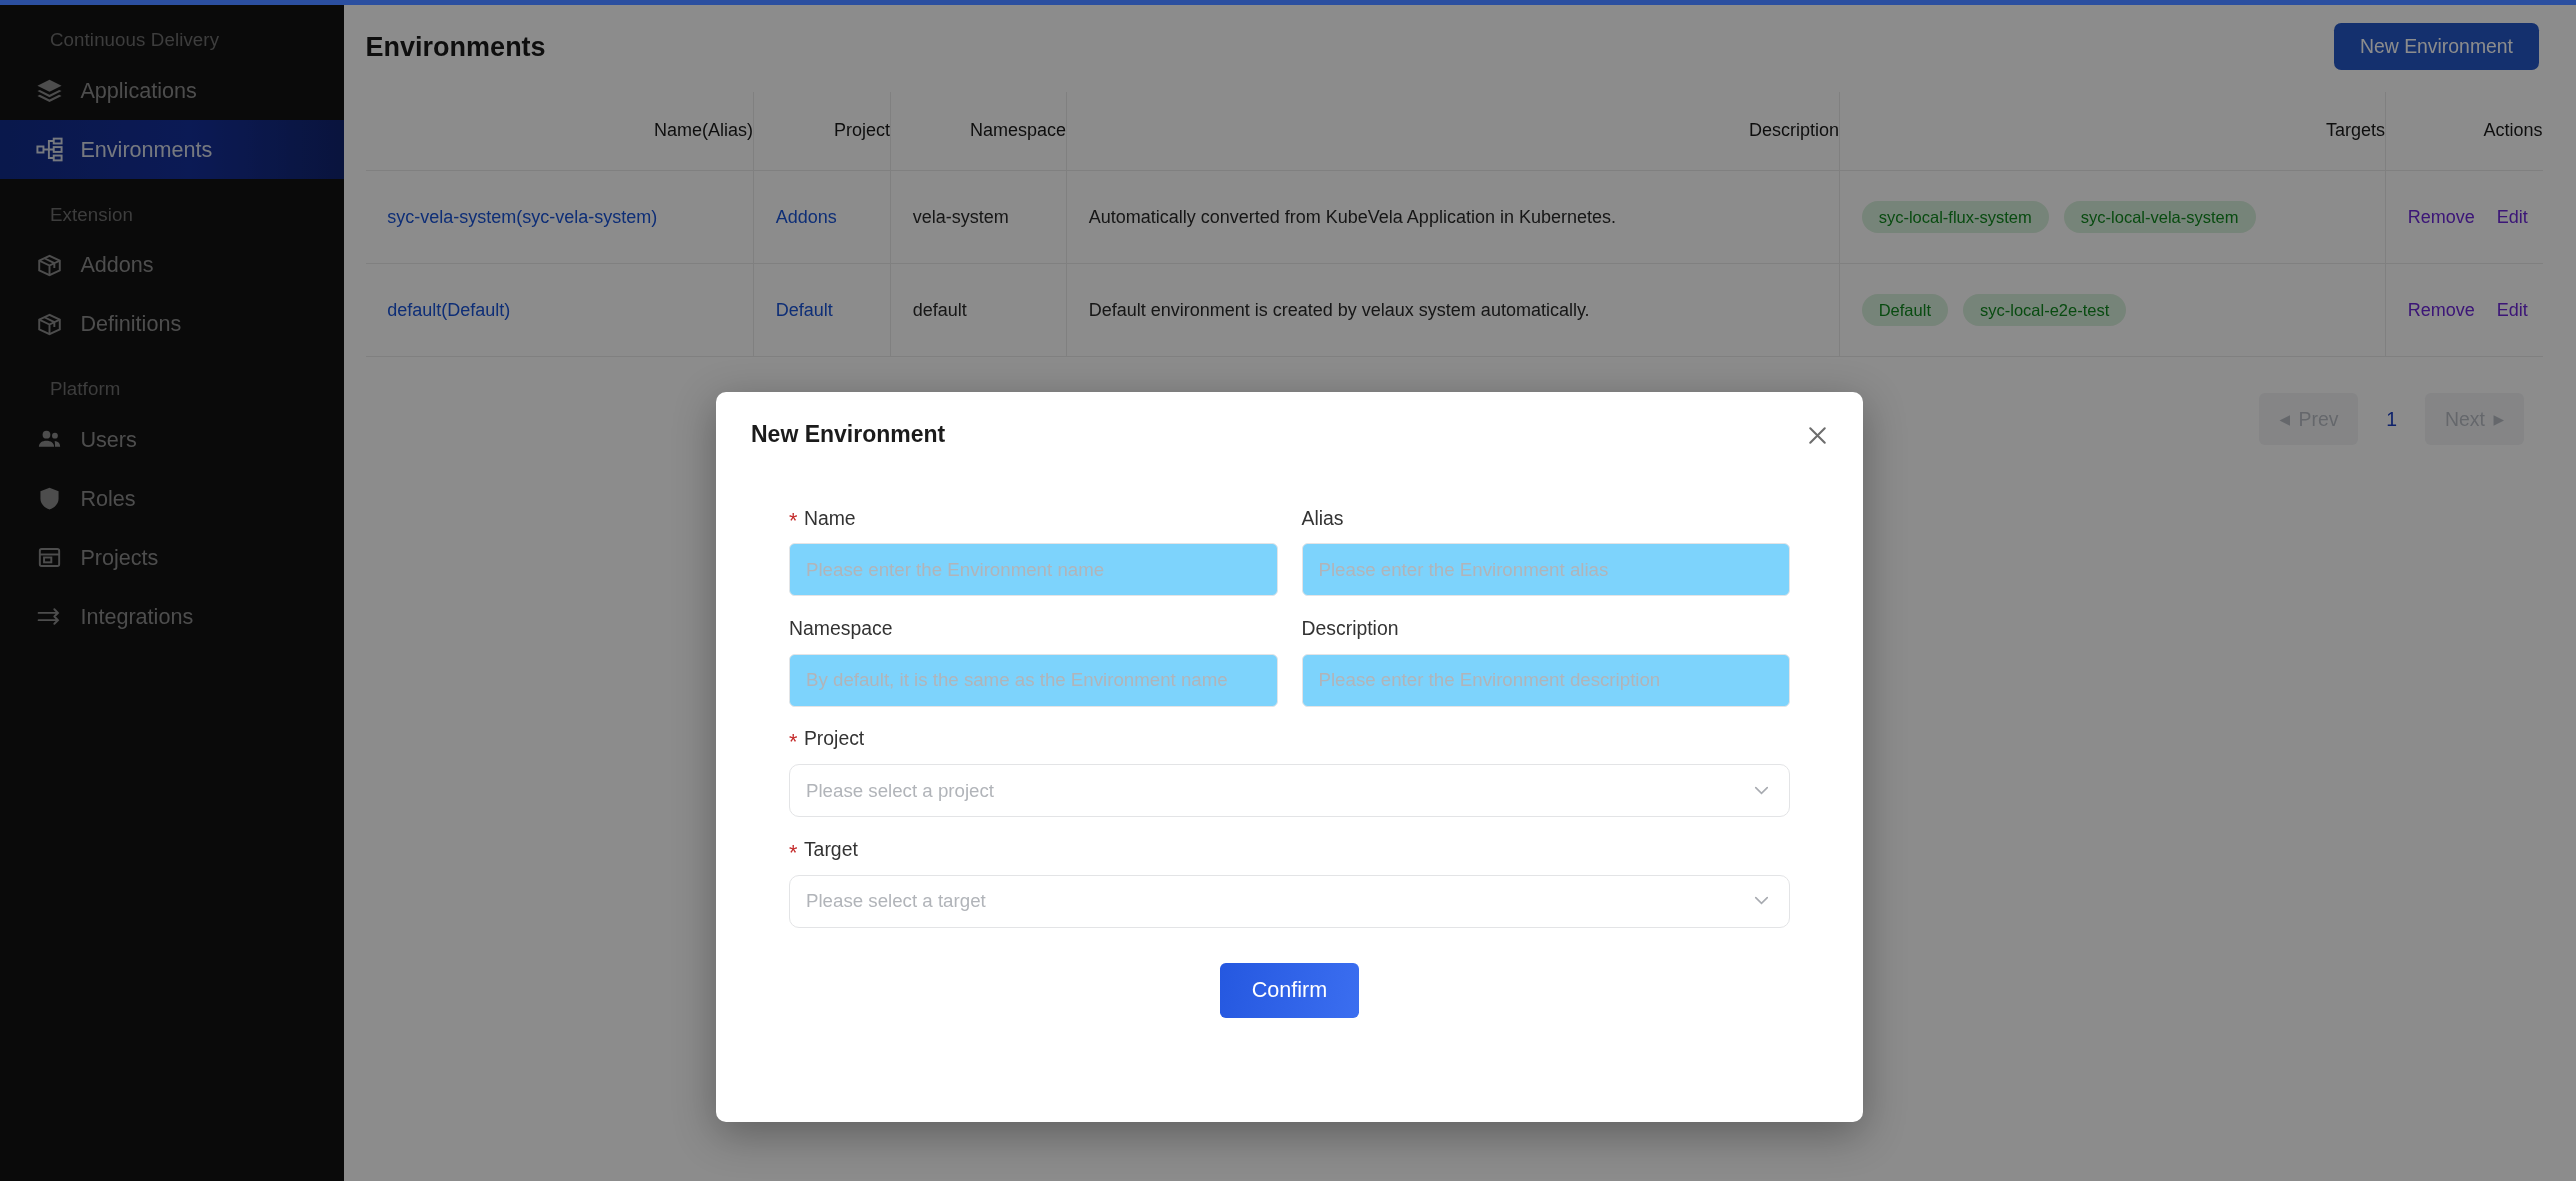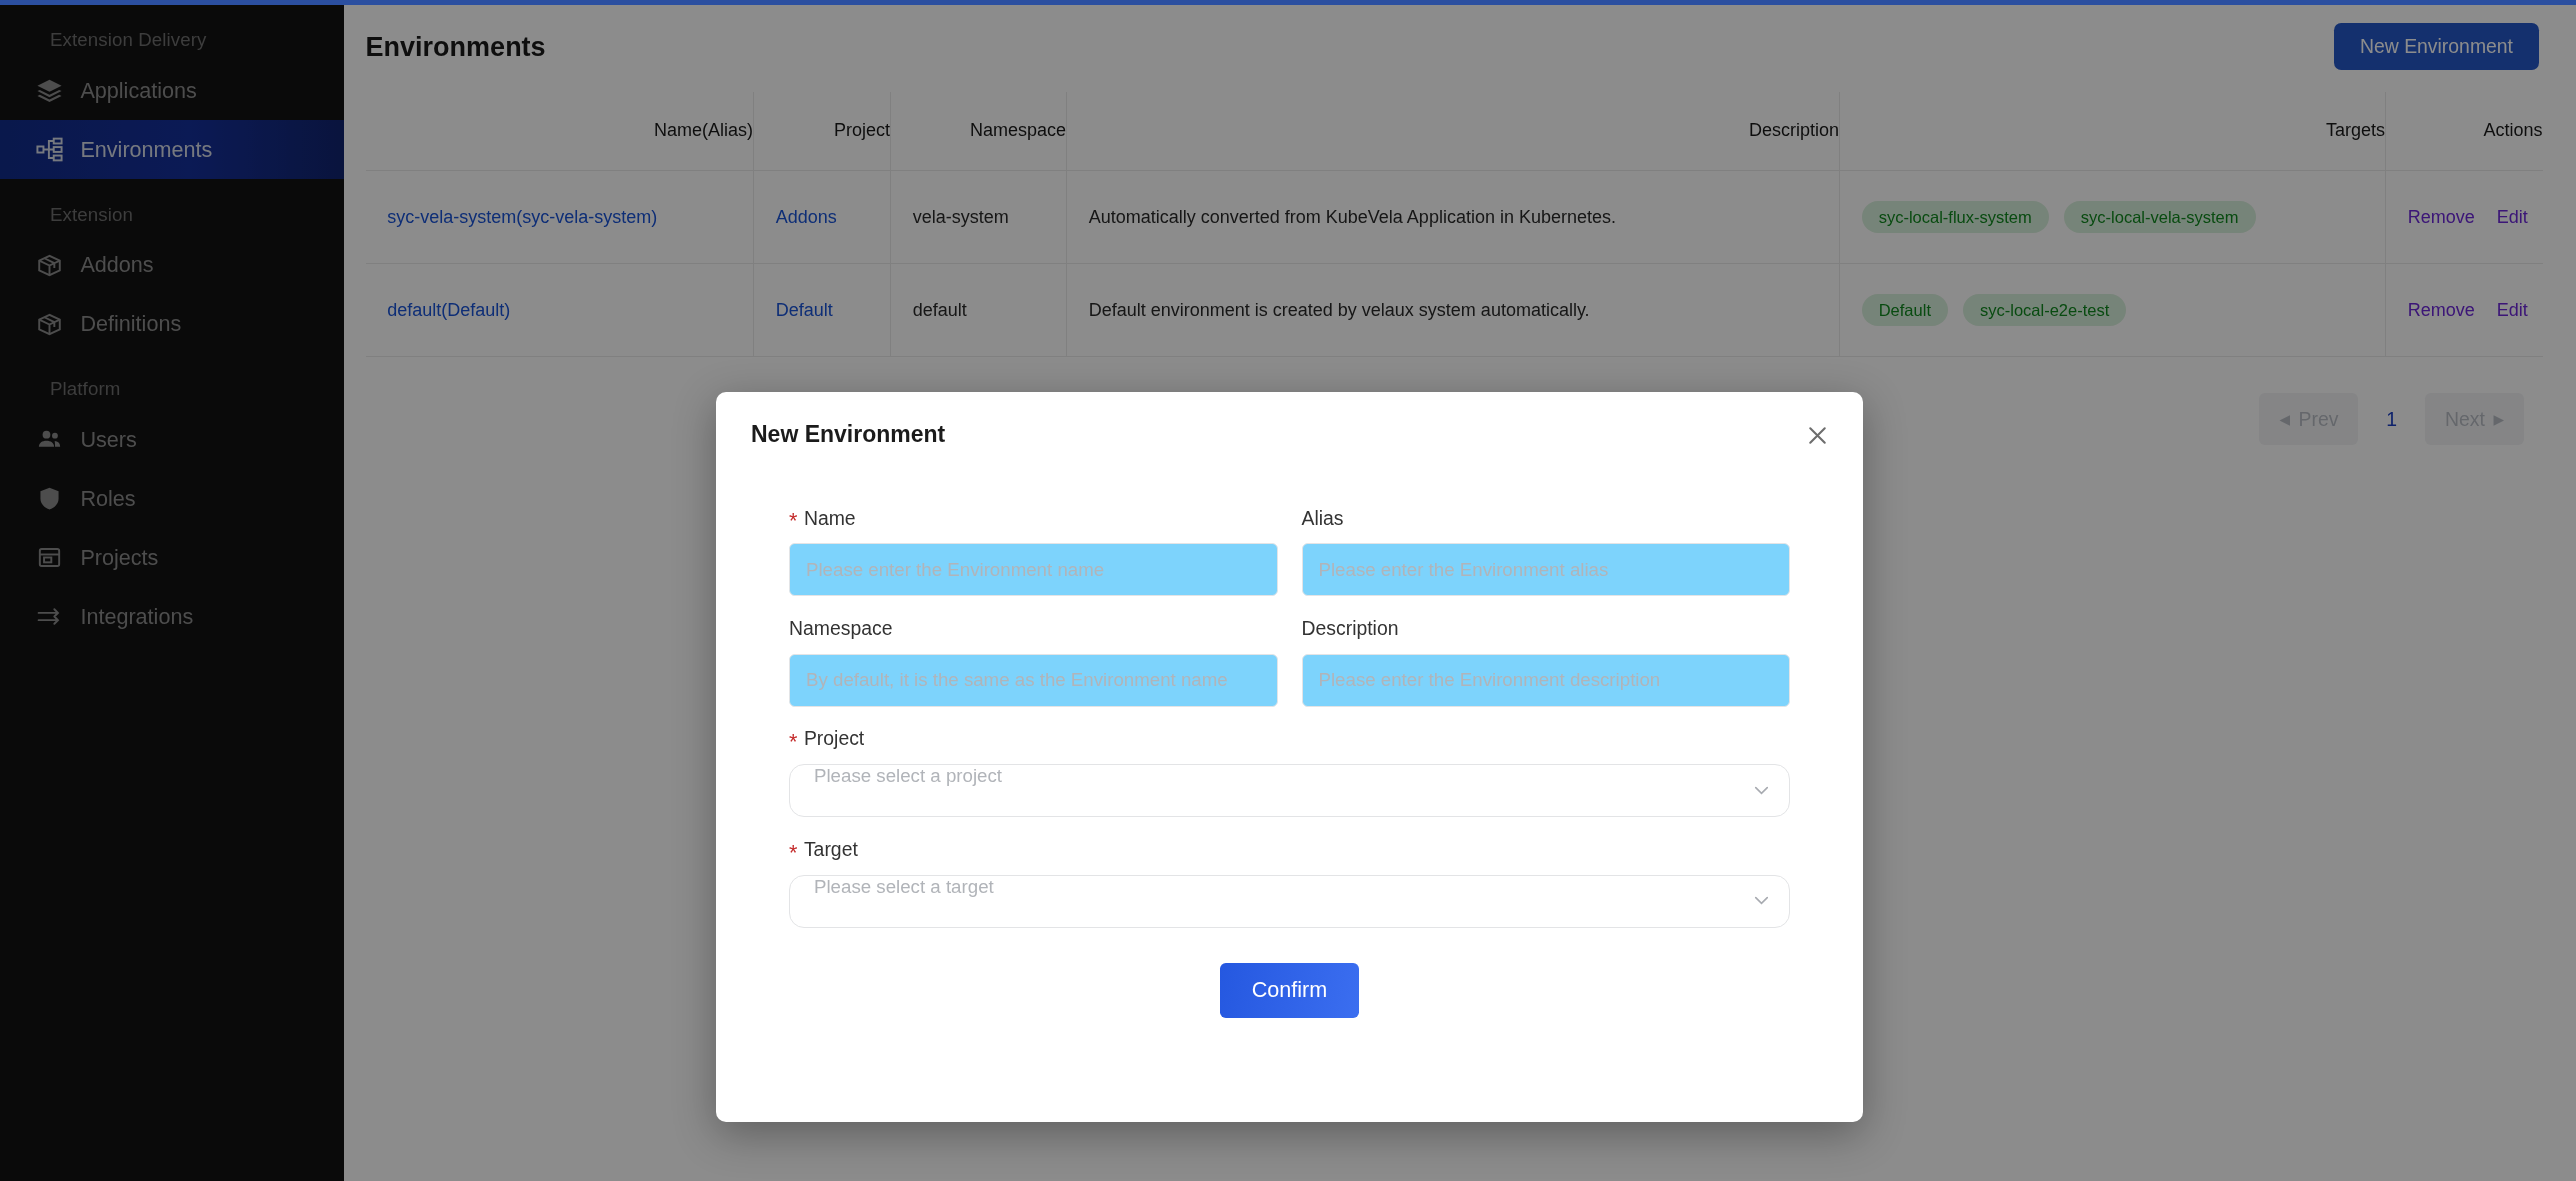--- a/index.html
+++ b/index.html
@@ -257,24 +257,24 @@
     font-family: "Liberation Sans", sans-serif;
     background: #7dd3fc;
     outline: none;
   }
   .text-input::placeholder { color: #b1b4b9; }
   .select-box {
     position: relative;
     width: 100%;
     height: 53px;
     border: 1.4px solid #e3e4e6;
-    border-radius: 15px;
-    display: flex;
-    align-items: flex-start;
-    padding: 0 24px;
+    border-radius: 10px;
+    display: flex;
+    align-items: center;
+    padding: 0 16px;
     cursor: pointer;
     background: #ffffff;
   }
   .select-value {
     font-size: 18.7px;
     color: #b1b4b9;
   }
   .select-caret {
     position: absolute;
     right: 16px; top: 50%;
@@ -300,21 +300,21 @@
 </head>
 <body>
 
 <div id="top-accent"></div>
 
 <div id="app-shell">
 
   <nav id="sidebar">
 
     <div class="nav-group">
-      <div class="nav-group-title">Extension Delivery</div>
+      <div class="nav-group-title">Continuous Delivery</div>
 
       <div class="nav-item">
         <span class="nav-icon">
           <svg width="29" height="29" viewBox="0 0 24 24" fill="#8d8d8d">
               <path d="M12 3 2 8l10 5 10-5-10-5zM2 12.5l10 5 10-5-2-1-8 4-8-4-2 1zM2 16.5l10 5 10-5-2-1-8 4-8-4-2 1z"></path>
             </svg>
         </span>
         <span>Applications</span>
       </div>
 

